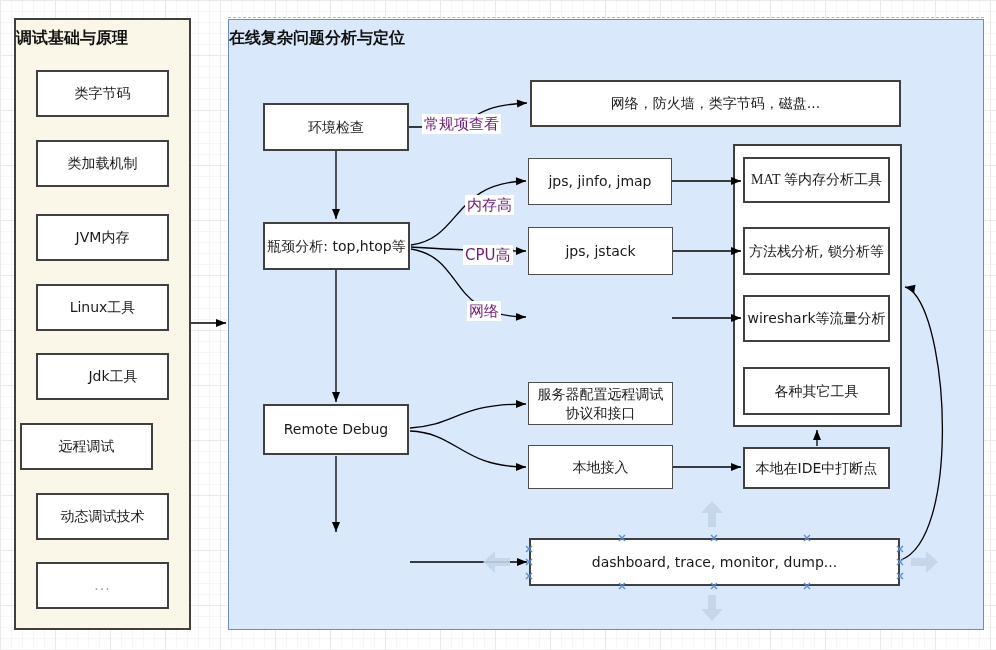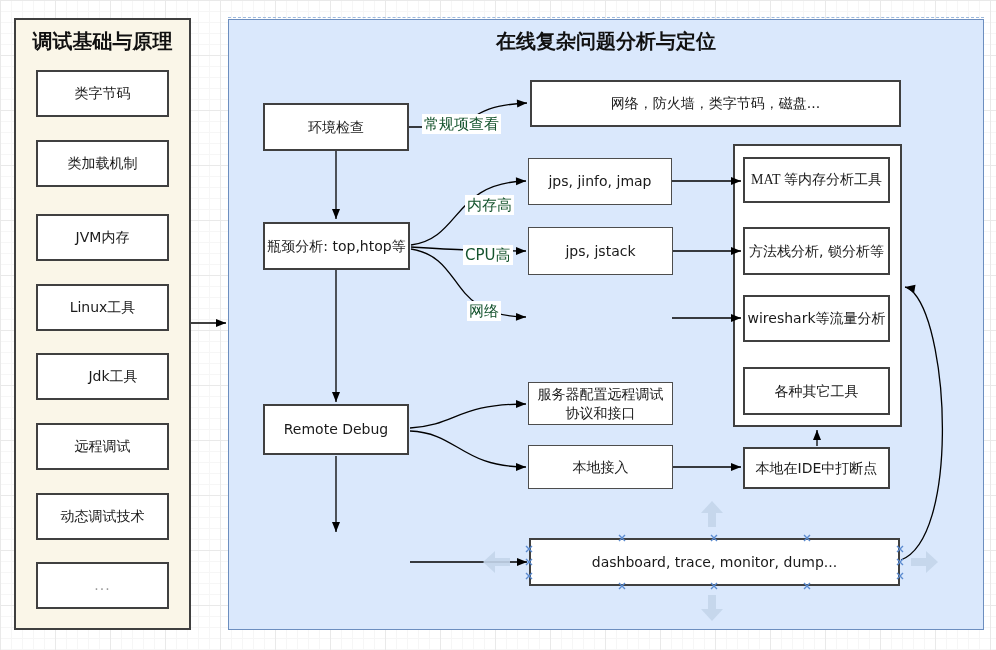--- a/index.html
+++ b/index.html
@@ -8,51 +8,51 @@
     background-color:#ffffff;
     background-image:
       linear-gradient(to right,#e9e9e9 1px,transparent 1px),
       linear-gradient(to bottom,#e9e9e9 1px,transparent 1px),
       linear-gradient(to right,#f6f6f6 1px,transparent 1px),
       linear-gradient(to bottom,#f6f6f6 1px,transparent 1px);
     background-size:55px 55px,55px 55px,11px 11px,11px 11px;}
   .panel{position:absolute;box-sizing:border-box;}
   .panel-left{background:#faf6e8;border:2px solid #3f3f3f;}
   .panel-right{background:#dae8fc;border:1px solid #6c8ebf;}
-  .panel-title{position:absolute;top:8px;left:0;right:0;text-align:center;
-    font-weight:bold;font-size:20px;color:#111;}
+  .panel-title{position:absolute;top:8px;left:0;right:0;
+    font-weight:bold;font-size:16px;color:#111;}
   .sel-dash{position:absolute;border-top:1px dashed #9db9dd;height:0;}
   .node{position:absolute;box-sizing:border-box;background:#ffffff;
     display:flex;align-items:center;justify-content:center;text-align:center;
     font-size:14px;color:#1a1a1a;white-space:pre-line;line-height:1.35;}
   .b2{border:2px solid #404040;}
   .b1{border:1px solid #4d4d4d;}
   .container-box{background:#ffffff;border:2px solid #404040;}
   .muted{color:#9a9a9a;letter-spacing:1px;}
-  .edge-label{position:absolute;background:#ffffff;color:#14532d;
+  .edge-label{position:absolute;background:#ffffff;color:#701a75;
     font-size:15px;line-height:20px;padding:0 2px;white-space:nowrap;z-index:6;}
   svg.overlay{position:absolute;left:0;top:0;z-index:5;pointer-events:none;}
   svg.overlay path.edge{fill:none;stroke:#000;stroke-width:1.3px;}
   svg.overlay path.hoverarrow{fill:#c3d5ea;stroke:none;opacity:.9;}
   svg.overlay path.xmark{stroke:#5b8bd0;stroke-width:1.4px;fill:none;}
 </style>
 </head>
 <body>
 
 <div class="page">
 
   <div class="panel panel-left" style="left:14px;top:18px;width:177px;height:612px;">
     <div class="panel-title">调试基础与原理</div>
   </div>
   <div class="node b2" style="left:36px;top:70px;width:133px;height:47px;">类字节码</div>
   <div class="node b2" style="left:36px;top:140px;width:133px;height:47px;">类加载机制</div>
   <div class="node b2" style="left:36px;top:214px;width:133px;height:47px;">JVM内存</div>
   <div class="node b2" style="left:36px;top:284px;width:133px;height:47px;">Linux工具</div>
   <div class="node b2" style="left:36px;top:353px;width:133px;height:47px;padding-left:21px;">Jdk工具</div>
-  <div class="node b2" style="left:36px;top:423px;width:133px;height:47px;">远程调试</div>
+  <div class="node b2" style="left:20px;top:423px;width:133px;height:47px;">远程调试</div>
   <div class="node b2" style="left:36px;top:493px;width:133px;height:47px;">动态调试技术</div>
   <div class="node b2 muted" style="left:36px;top:562px;width:133px;height:47px;">...</div>
 
   <div class="panel panel-right" style="left:228px;top:19px;width:756px;height:611px;">
     <div class="panel-title">在线复杂问题分析与定位</div>
   </div>
   <div class="sel-dash" style="left:228px;top:17px;width:756px;"></div>
 
   <div class="panel container-box" style="left:733px;top:144px;width:169px;height:283px;"></div>
 

